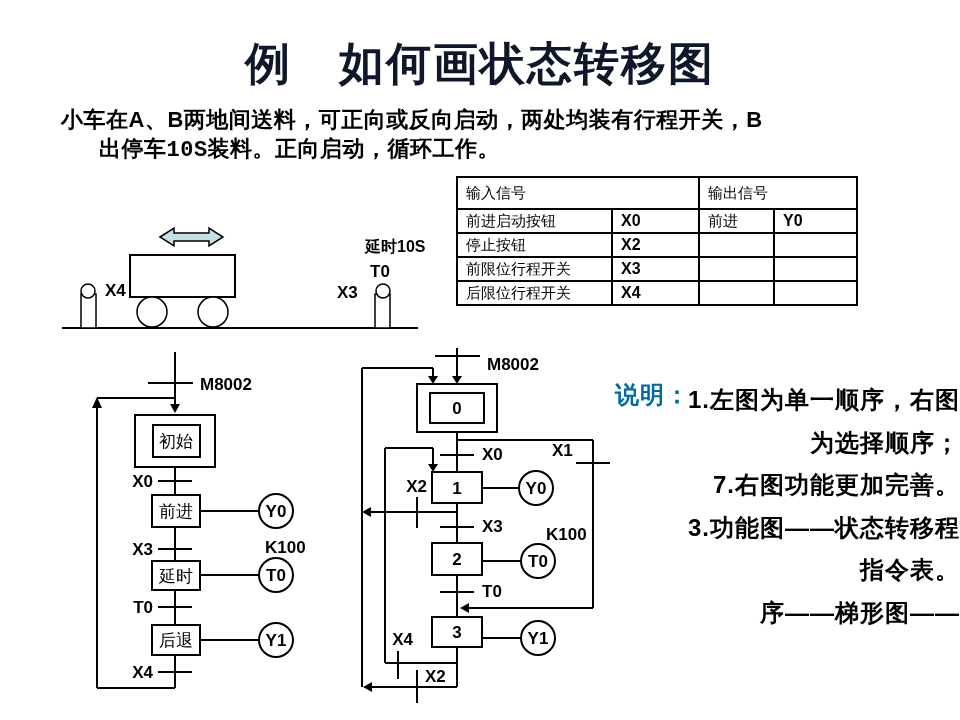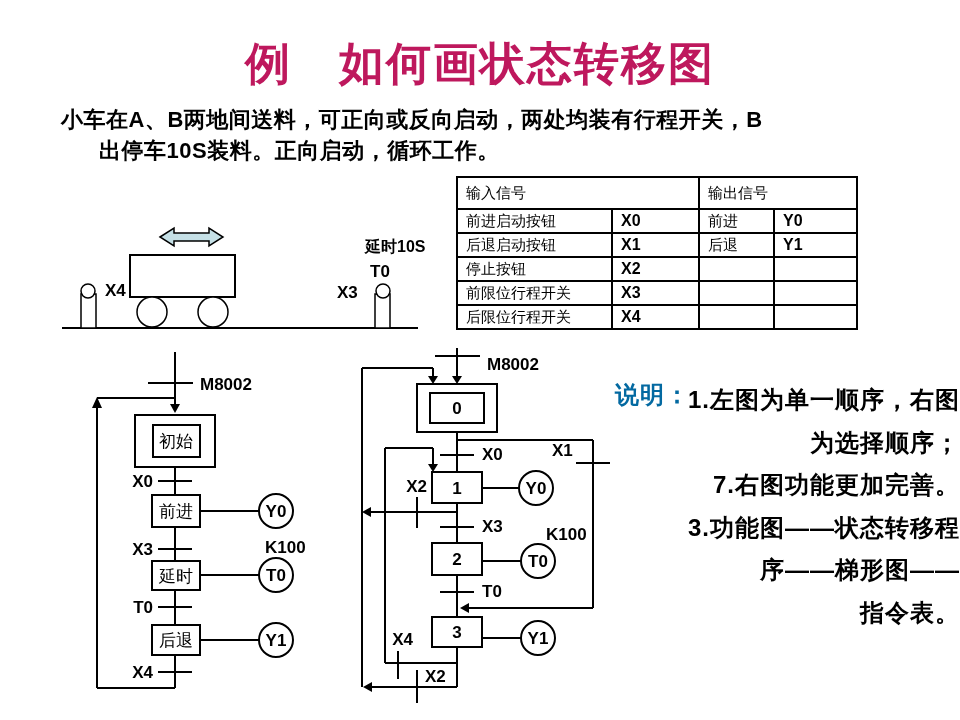--- a/index.html
+++ b/index.html
@@ -3,27 +3,27 @@
 <meta charset="utf-8">
 <style>
   html,body{margin:0;padding:0;background:#888;}
   .slide{
     position:relative;width:960px;height:720px;background:#ffffff;
     overflow:hidden;font-family:"Liberation Sans","DejaVu Sans",sans-serif;color:#000;
   }
   .title{
     position:absolute;left:0;top:34px;width:960px;text-align:center;
     font-family:"Liberation Serif","DejaVu Serif",serif;
-    font-size:45px;font-weight:bold;color:#be185d;white-space:pre;letter-spacing:2px;
+    font-size:45px;font-weight:bold;color:#0f172a;white-space:pre;letter-spacing:2px;
   }
   .desc{
     position:absolute;left:61px;top:104px;width:870px;
     font-size:22px;font-weight:bold;line-height:31px;letter-spacing:0.5px;
   }
-  .desc .line2{margin-left:38px;}
+  .desc .line2{margin-left:38px;font-family:Liberation Mono, monospace;}
   
   .sigtable{
     position:absolute;left:456px;top:176px;border-collapse:collapse;table-layout:fixed;
   }
   .sigtable td{
     border:2px solid #000;font-size:15px;padding:0 0 0 8px;vertical-align:middle;
     overflow:hidden;white-space:nowrap;
   }
   .sigtable tr.hdr td{height:30px;}
   .sigtable tr.row td{height:22px;}
@@ -92,26 +92,20 @@
       <td colspan="2">输入信号</td>
       <td colspan="2">输出信号</td>
     </tr>
     <tr class="row">
       <td>前进启动按钮</td>
       <td class="code">X0</td>
       <td>前进</td>
       <td class="code">Y0</td>
     </tr>
     <tr class="row">
-      <td>后退启动按钮</td>
-      <td class="code">X1</td>
-      <td>后退</td>
-      <td class="code">Y1</td>
-    </tr>
-    <tr class="row">
       <td>停止按钮</td>
       <td class="code">X2</td>
       <td></td>
       <td class="code"></td>
     </tr>
     <tr class="row">
       <td>前限位行程开关</td>
       <td class="code">X3</td>
       <td></td>
       <td class="code"></td>
@@ -255,18 +249,18 @@
     <text class="code" x="85" y="334">X2</text>
   </svg>
 
   <div class="notes">
     <span class="lbl">说明：</span>
     <div class="lines">
       <div>1.左图为单一顺序，右图</div>
       <div>为选择顺序；</div>
       <div>7.右图功能更加完善。</div>
       <div>3.功能图——状态转移程</div>
+      <div>指令表。</div>
       <div>序——梯形图——</div>
-      <div>指令表。</div>
     </div>
   </div>
 
 </div>
 
 </body></html>

